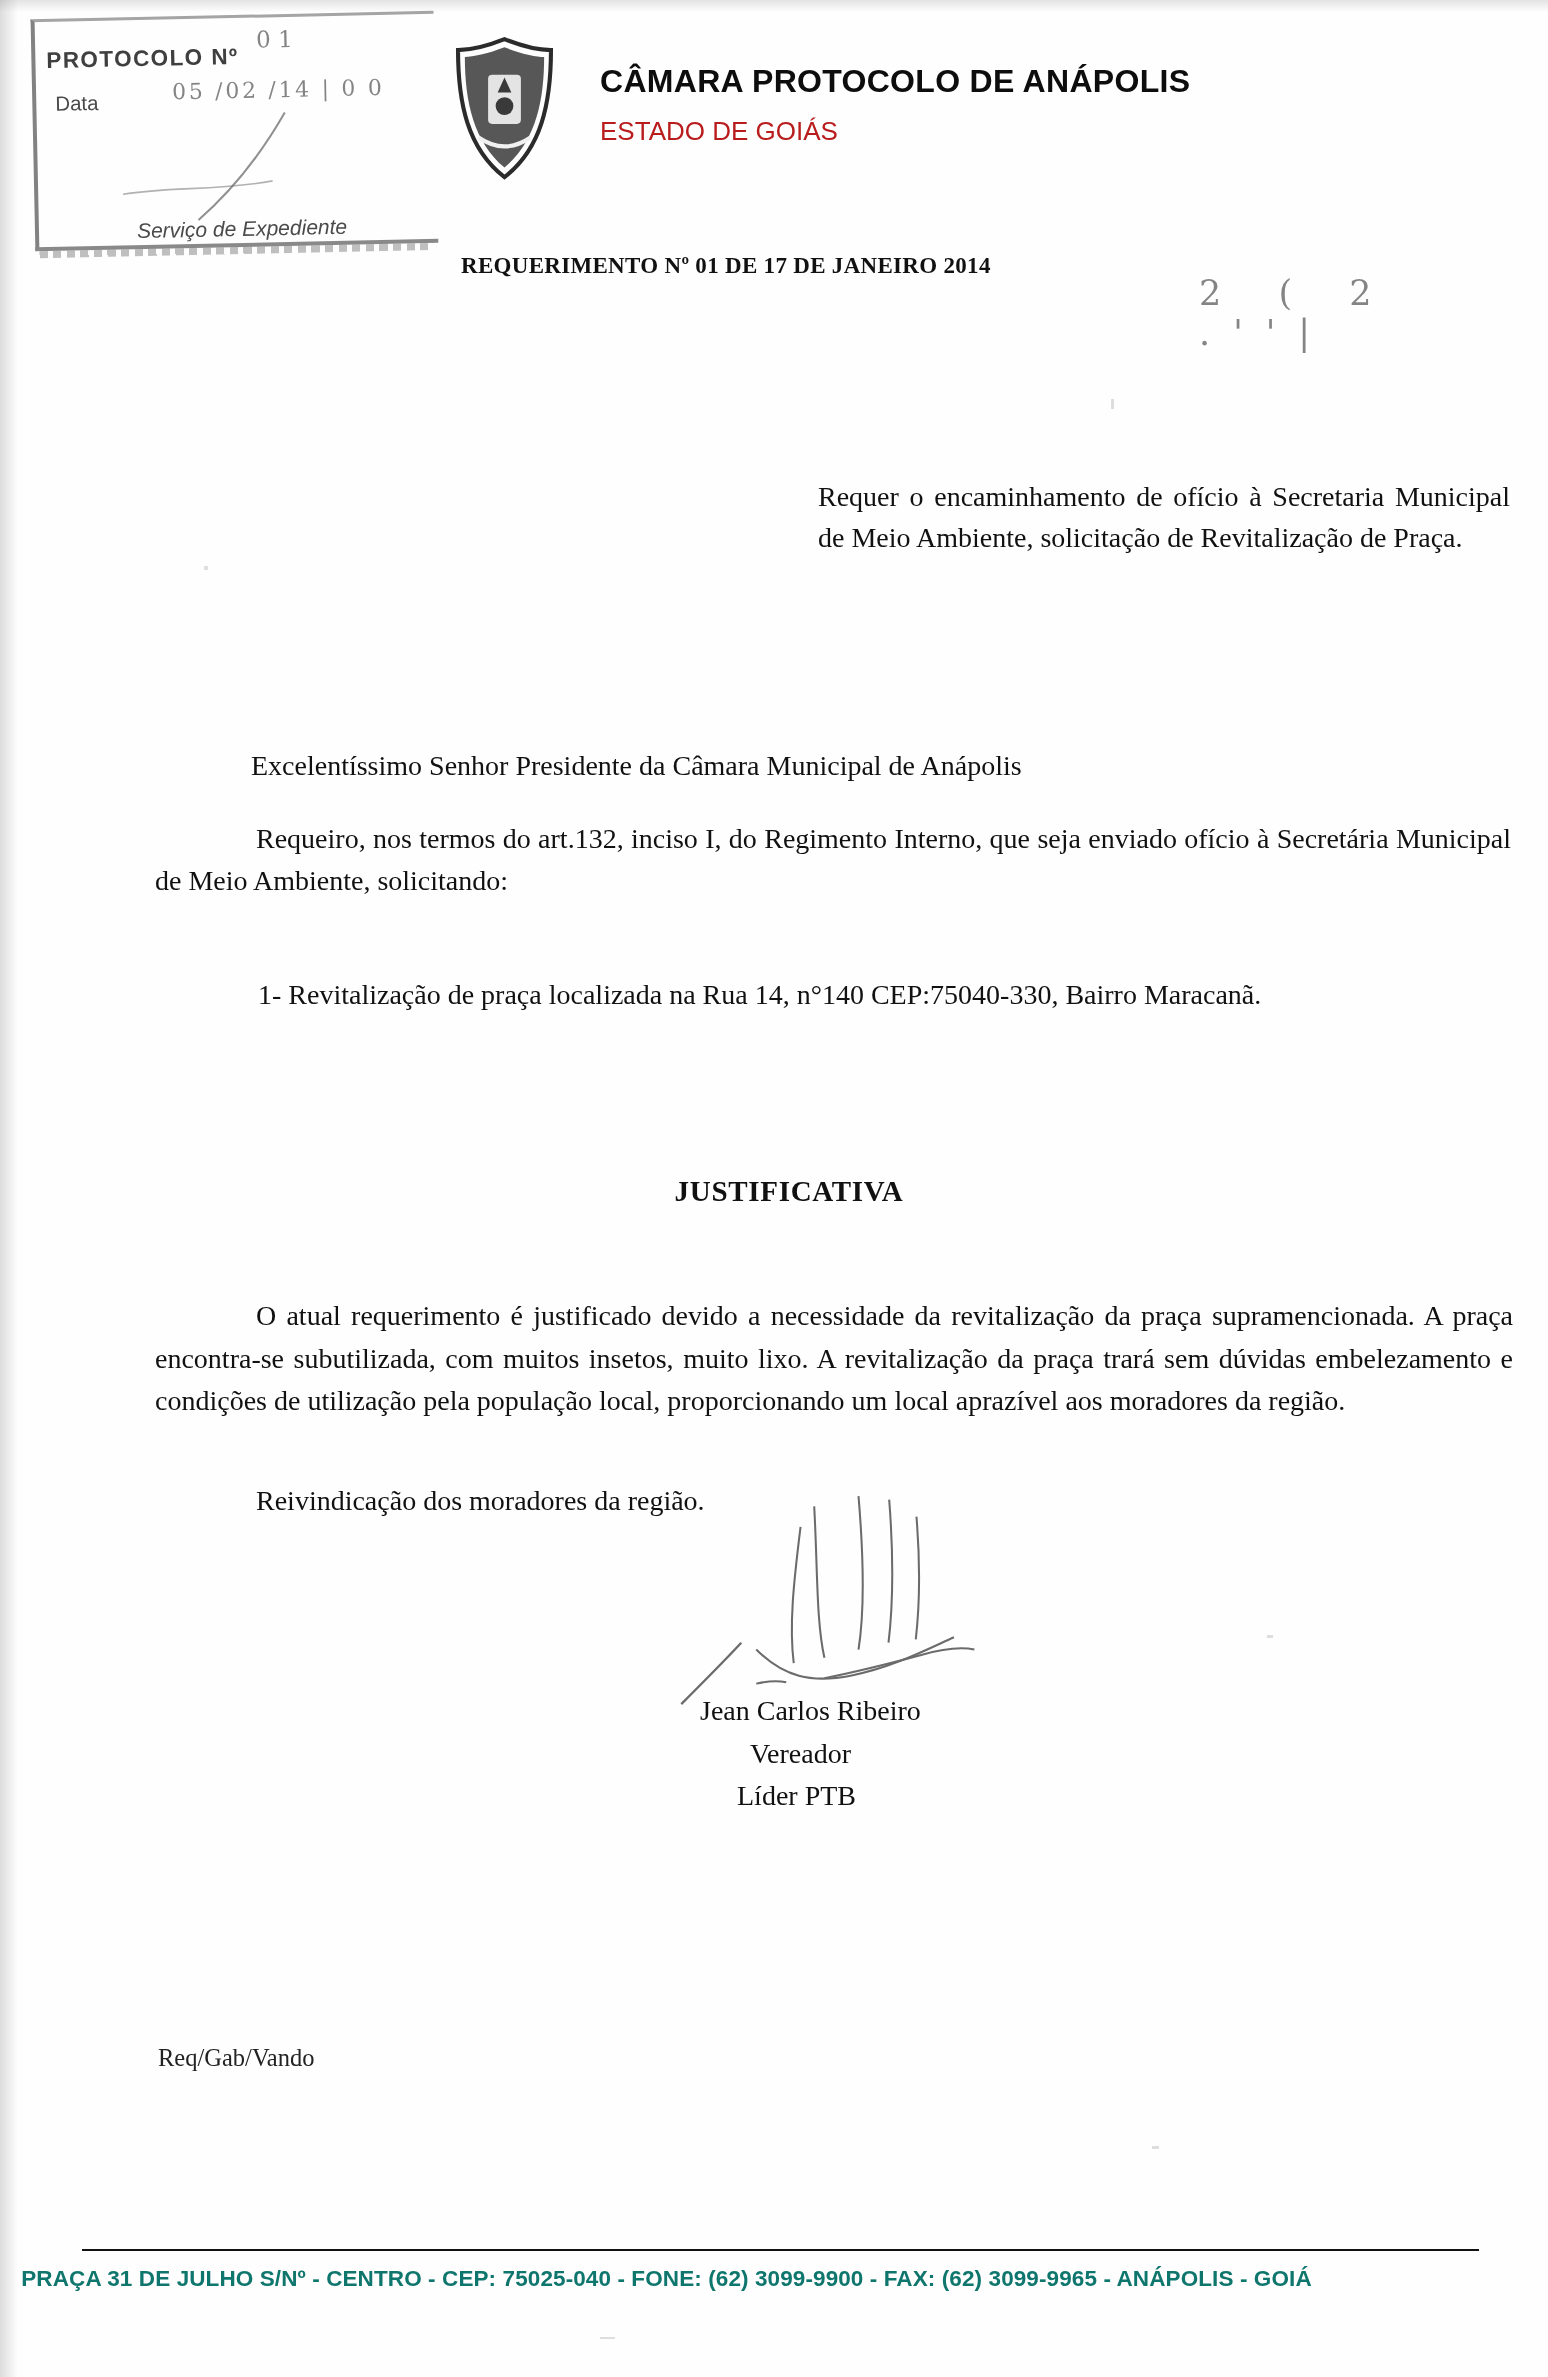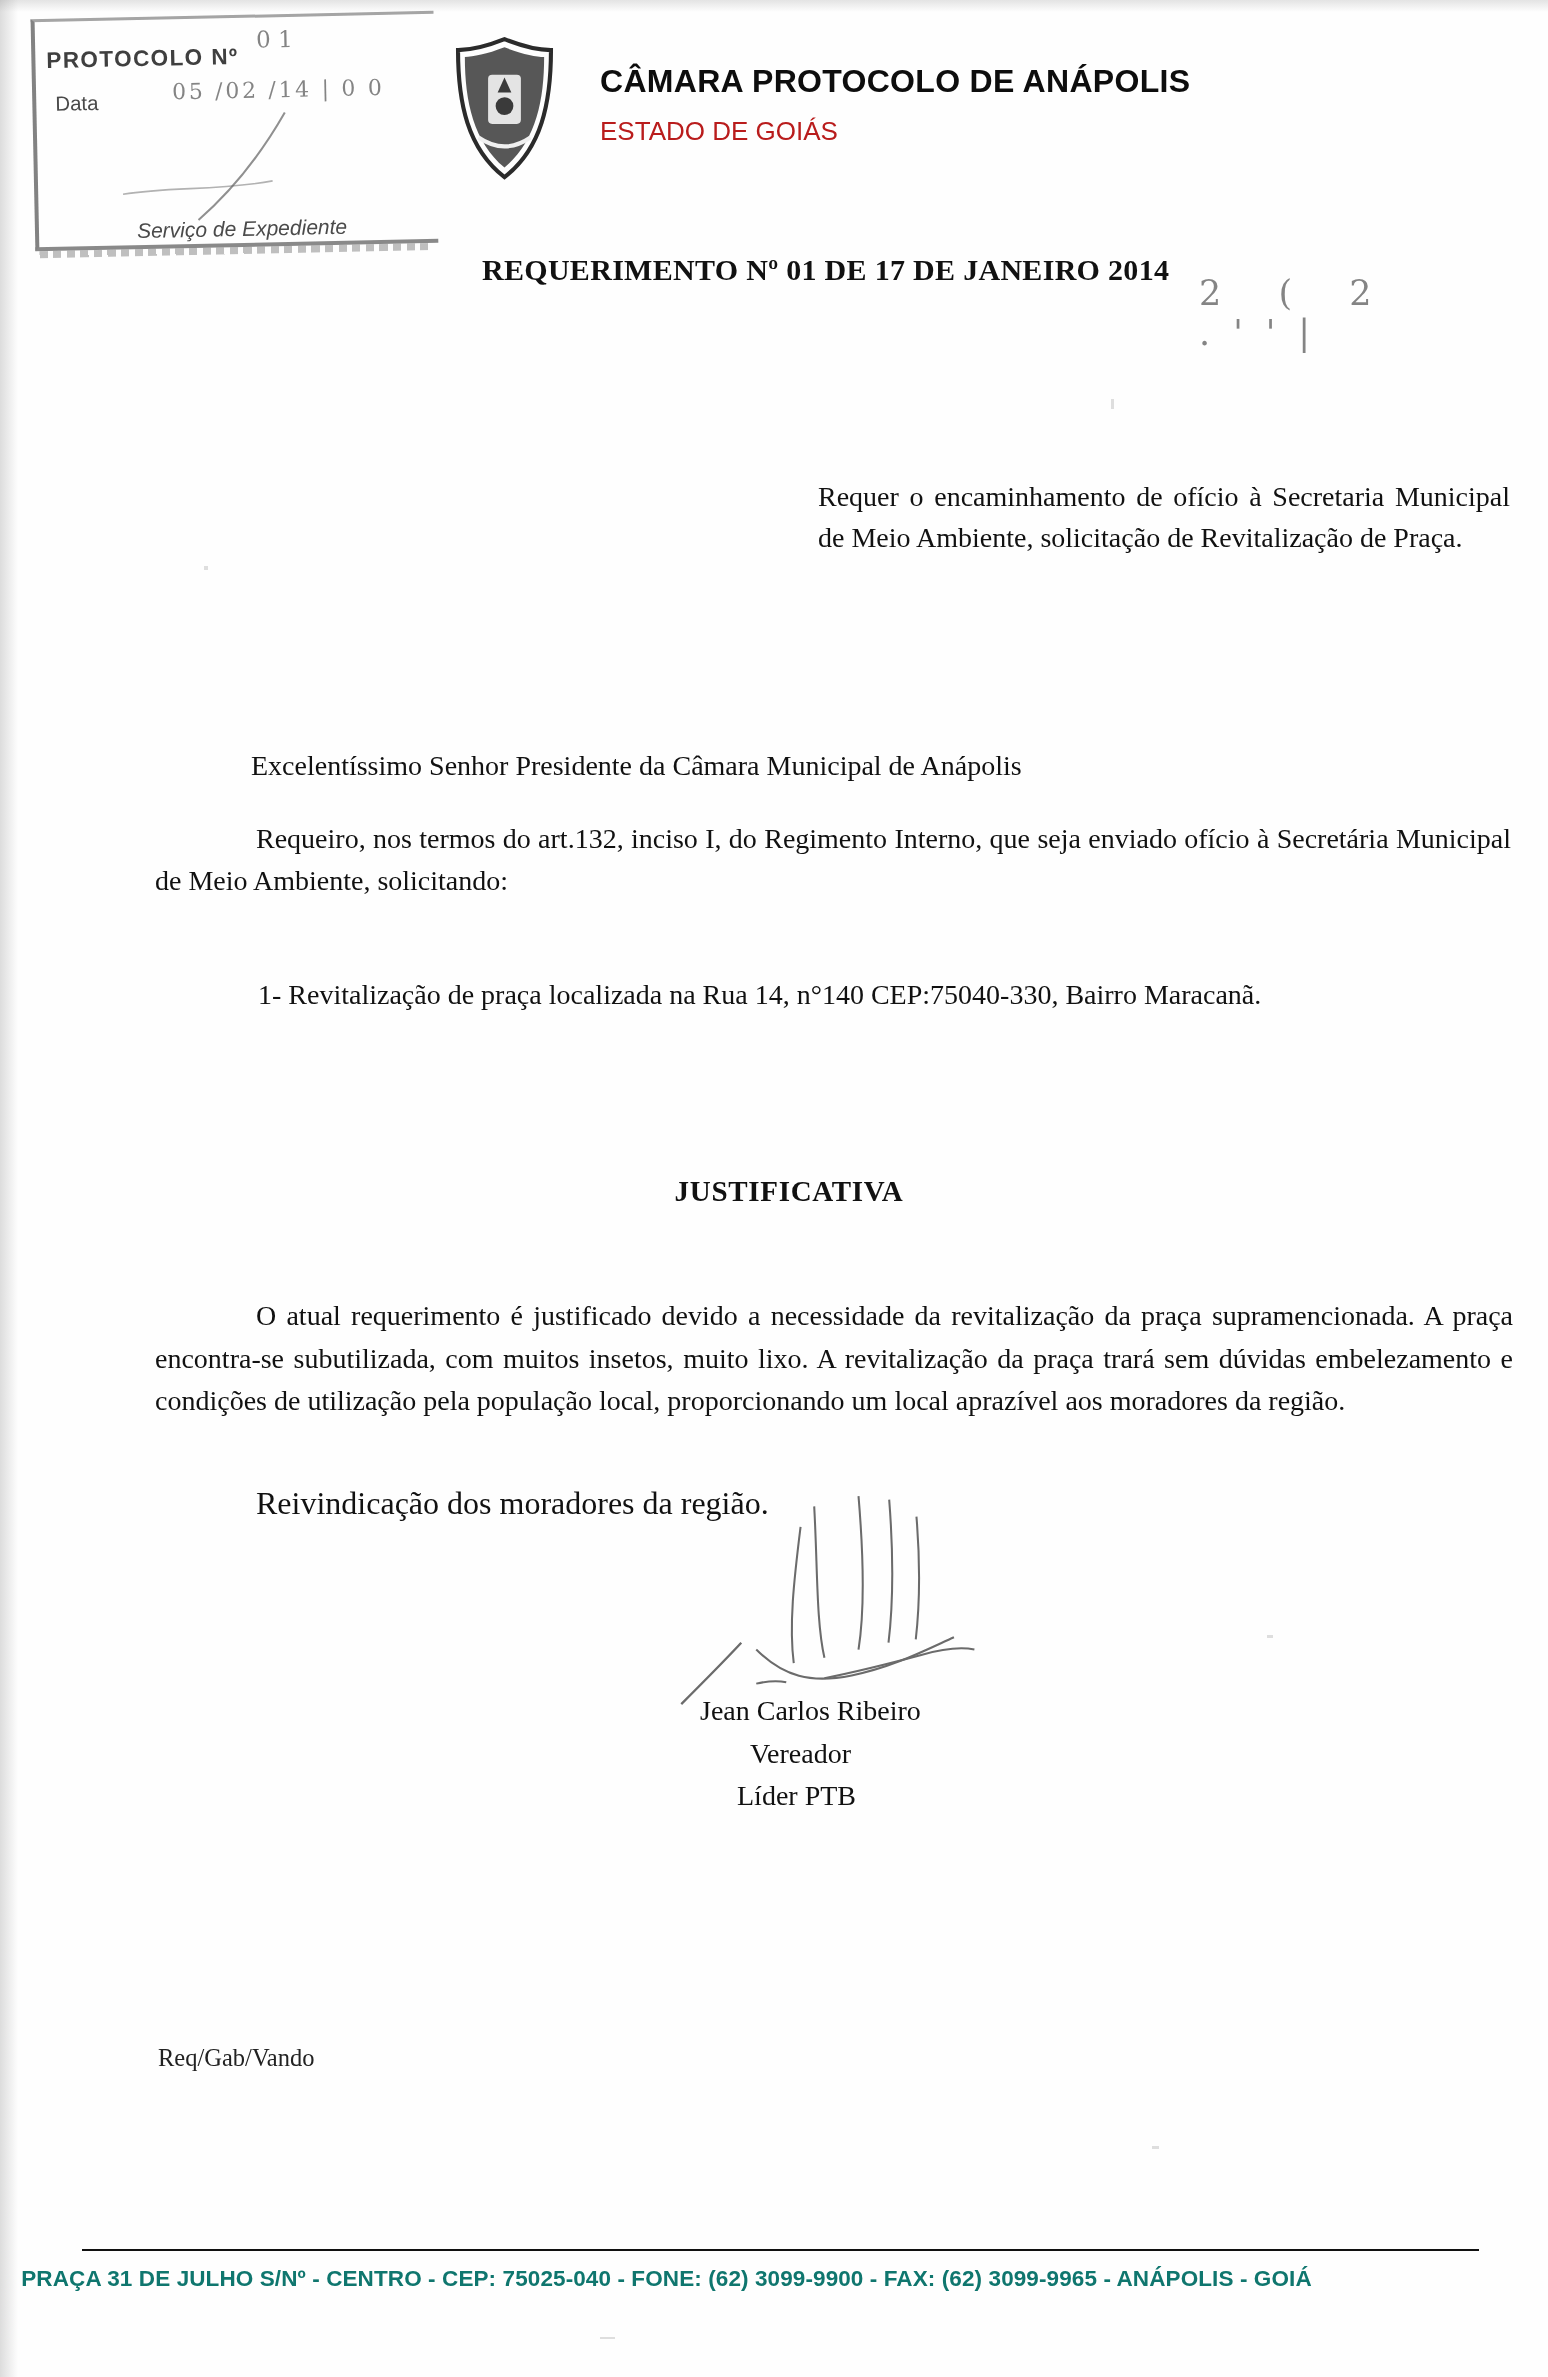--- a/index.html
+++ b/index.html
@@ -124,23 +124,23 @@
     left: 600px;
     top: 116px;
     font-family: "Liberation Sans", sans-serif;
     font-size: 26px;
     color: #b91c1c;
     white-space: nowrap;
   }
 
   .req-line {
     position: absolute;
-    left: 482px;
+    left: 461px;
     top: 253px;
-    font-size: 30px;
+    font-size: 23px;
     font-weight: bold;
     letter-spacing: 0.3px;
     white-space: nowrap;
   }
   .req-line2 {
     position: absolute;
     left: 649px;
     top: 294px;
     font-size: 29px;
     white-space: nowrap;
@@ -211,21 +211,21 @@
     width: 1358px;
     font-size: 28px;
     line-height: 1.52;
     text-align: justify;
     text-indent: 101px;
   }
   .para3 {
     position: absolute;
     left: 256px;
     top: 1485px;
-    font-size: 32px;
+    font-size: 28px;
     white-space: nowrap;
   }
 
   
   .signature-svg {
     position: absolute;
     left: 654px;
     top: 1479px;
     width: 559px;
     height: 232px;

